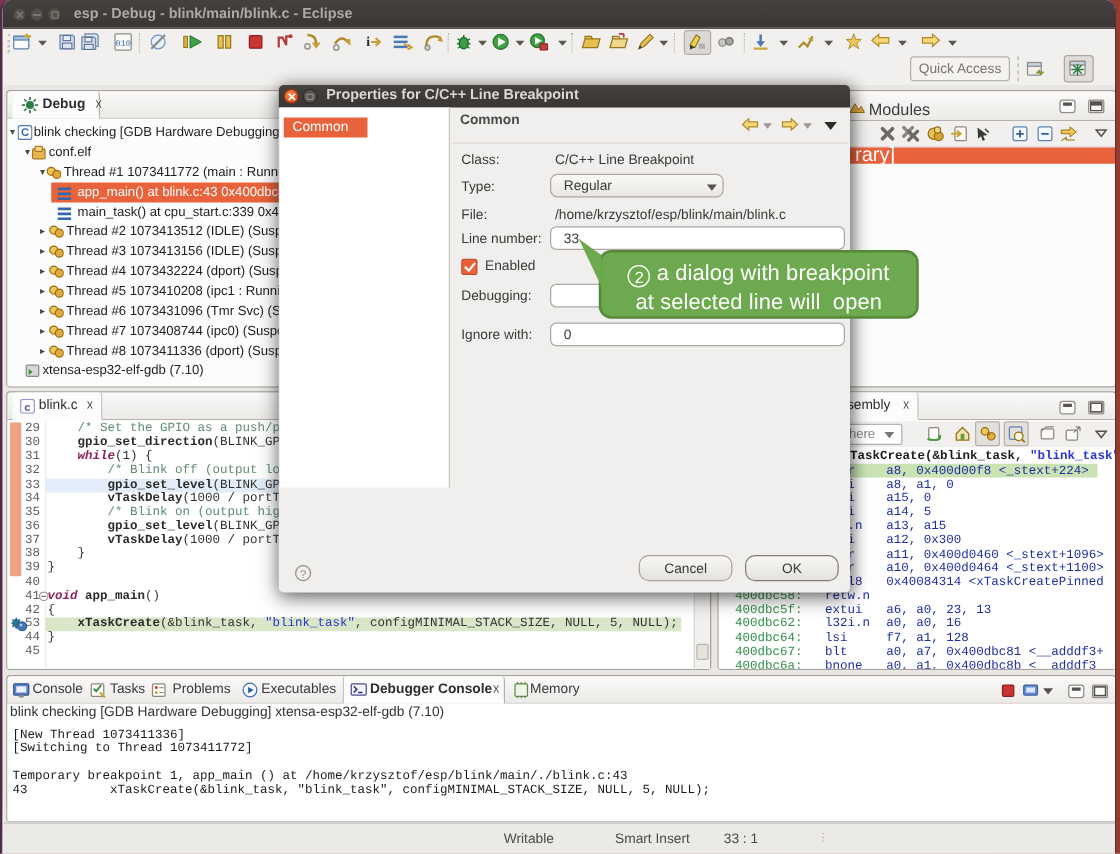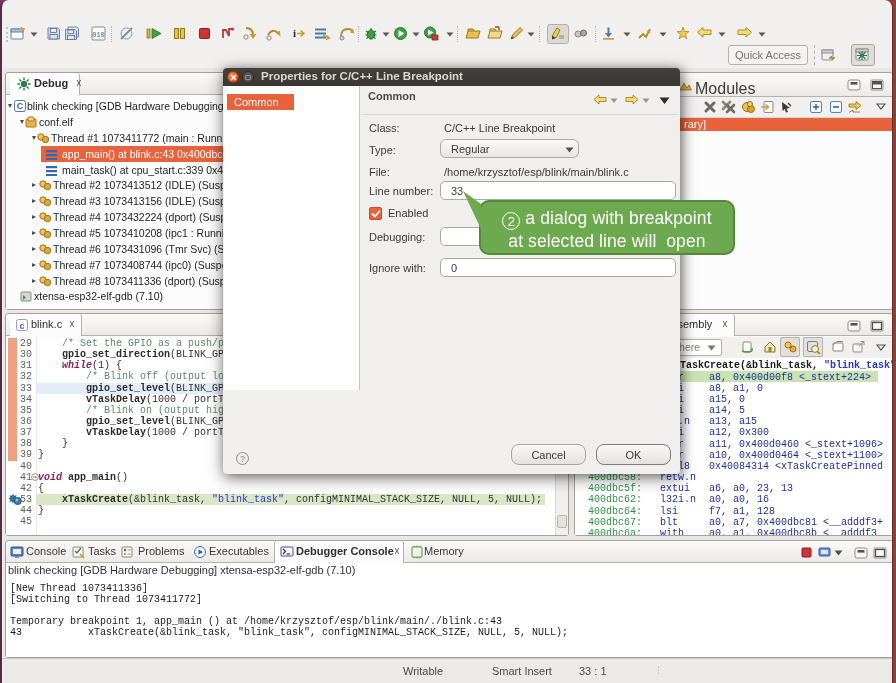--- a/index.html
+++ b/index.html
@@ -89,20 +89,38 @@
           <line x1="7" y1="0.5" x2="7" y2="2"></line>
           <line x1="10" y1="0.5" x2="10" y2="2"></line>
           <line x1="4" y1="12" x2="4" y2="13.5"></line>
           <line x1="7" y1="12" x2="7" y2="13.5"></line>
           <line x1="10" y1="12" x2="10" y2="13.5"></line>
         </g>
       </g>
   </defs>
 </svg>
 <div id="win">
+  <div id="titlebar">
+    <div class="tbtn t1"></div>
+      <div class="tbtn t2"></div>
+      <div class="tbtn t3"></div>
+    <svg style="position:absolute;left:11px;top:9px;" width="6" height="6">
+        <g stroke="#7d776f" stroke-width="1.3">
+          <line x1="0.5" y1="0.5" x2="5.5" y2="5.5"></line>
+          <line x1="5.5" y1="0.5" x2="0.5" y2="5.5"></line>
+        </g>
+      </svg>
+    <svg style="position:absolute;left:24px;top:11px;" width="7" height="2">
+        <line x1="0" y1="1" x2="7" y2="1" stroke="#7d776f" stroke-width="1.6"></line>
+      </svg>
+    <svg style="position:absolute;left:39px;top:9px;" width="6" height="6">
+        <rect x="0.5" y="0.5" width="5" height="5" fill="none" stroke="#7d776f" stroke-width="1.2"></rect>
+      </svg>
+    <div id="titletext">esp - Debug - blink/main/blink.c - Eclipse</div>
+  </div>
   <div id="toolbar1">
     <div style="position:absolute;left:3px;top:3px;width:2px;height:15px;border-left:2px dotted #c5c2bd;"></div>
     <svg style="position:absolute;left:7px;top:2px;" width="16" height="15">
         <rect x="1" y="3" width="12" height="10" rx="1" fill="#fdfdfb" stroke="#5a82b4"></rect>
         <rect x="1" y="3" width="12" height="3" fill="#a8c4e0" stroke="#5a82b4"></rect>
         <path d="M11 1 L13 5 M9 3 L15 3" stroke="#caa53c" stroke-width="1.6"></path>
       </svg>
     <svg style="position:absolute;left:27px;top:8px;" width="8" height="5">
         <path d="M0.5 0.5 L7.5 0.5 L4 4.5 Z" fill="#5a5753"></path>
       </svg>
@@ -405,21 +423,21 @@
             </svg>
             <s class="tx" style="left:28px;">xtensa-esp32-elf-gdb (7.10)</s>
           </div>
       </div>
     </div>
     <div class="panel" id="modulesPanel" style="left:571px; top:4px; width:319px; height:238px;">
       <div class="tabbar" style="height:24px;"></div>
       <svg style="position:absolute;left:104px;top:8px;" width="13" height="11">
           <path d="M1 9 L5 2 L8 7 L10 4 L12.5 9 Z" fill="#e0a83c" stroke="#9a7010" stroke-width="0.8"></path>
         </svg>
-      <div style="position:absolute;left:120px;top:7px;font-size:16px;color:#3c3c3c;">Modules</div>
+      <div style="position:absolute;left:120px;top:7px;font-size:13px;color:#3c3c3c;">Modules</div>
       <svg style="position:absolute;left:272px;top:6px;" width="14" height="12">
           <rect x="1" y="1" width="12" height="10" rx="2" fill="#fbfafa" stroke="#8f8c88"></rect>
           <rect x="3.5" y="3" width="7" height="2.6" fill="#55524e"></rect>
         </svg>
       <svg style="position:absolute;left:295px;top:6px;" width="14" height="12">
           <rect x="1" y="1" width="12" height="10" rx="1" fill="#fbfafa" stroke="#8f8c88"></rect>
           <rect x="2.5" y="2.5" width="9" height="3" fill="#55524e"></rect>
           <rect x="2.5" y="2.5" width="9" height="7" fill="none" stroke="#55524e" stroke-width="1"></rect>
         </svg>
       <div style="position:absolute;left:0;top:24px;width:317px;height:21px;background:#f1f0ee;border-bottom:1px solid #d9d6d2;">
@@ -463,21 +481,21 @@
           </svg>
         <svg style="position:absolute;left:272px;top:2px;" width="16" height="15">
             <path d="M2 5 L9 5 L9 2.5 L14 6.5 L9 10.5 L9 8 L2 8 Z" fill="#f0c659" stroke="#9a7010" stroke-width="0.8"></path>
             <path d="M13 13 L6 13 L6 11 L2 13.5" fill="none" stroke="#9a7010" stroke-width="0.9"></path>
           </svg>
         <svg style="position:absolute;left:301px;top:6px;" width="10" height="8">
             <path d="M1 1 L9 1 L5 6 Z" fill="none" stroke="#55524e" stroke-width="1.2"></path>
           </svg>
       </div>
       <div style="position:absolute;left:0;top:45px;width:317px;height:13px;background:#e8623c;">
-        <div style="position:absolute;left:109px;top:0;font-size:11px;line-height:13px;color:#fff;">rary]</div>
+        <div style="position:absolute;left:109px;top:0;font-size:16px;line-height:13px;color:#fff;">rary]</div>
       </div>
     </div>
     <div class="panel" id="editorPanel" style="left:2px; top:245px; width:564px; height:223px;">
       <div class="tabbar"></div>
       <div class="tab" style="left:4px; width:72px;">
         <svg style="position:absolute;left:6px;top:5px;" width="12" height="12">
             <rect x="0.5" y="0.5" width="11" height="11" rx="2" fill="#fff" stroke="#9a98d4"></rect>
             <text x="6" y="9.5" font-size="9" font-weight="bold" fill="#5555bb" text-anchor="middle" font-family="Liberation Sans">c</text>
           </svg>
         <span style="position:absolute;left:21px;top:4px;">blink.c</span>
@@ -630,21 +648,21 @@
         <div class="ar2 aa" style="left:13px;top:136.4px;">400dbc62:</div>
           <div class="ar2 ai" style="left:85px;top:136.4px;">l32i.n</div>
           <div class="ar2 ai" style="left:134px;top:136.4px;">a0, a0, 16</div>
         <div class="ar2 aa" style="left:13px;top:147.6px;">400dbc64:</div>
           <div class="ar2 ai" style="left:85px;top:147.6px;">lsi</div>
           <div class="ar2 ai" style="left:134px;top:147.6px;">f7, a1, 128</div>
         <div class="ar2 aa" style="left:13px;top:158.7px;">400dbc67:</div>
           <div class="ar2 ai" style="left:85px;top:158.7px;">blt</div>
           <div class="ar2 ai" style="left:134px;top:158.7px;">a0, a7, 0x400dbc81 &lt;__adddf3+</div>
         <div class="ar2 aa" style="left:13px;top:169.9px;">400dbc6a:</div>
-          <div class="ar2 ai" style="left:85px;top:169.9px;">with</div>
+          <div class="ar2 ai" style="left:85px;top:169.9px;">bnone</div>
           <div class="ar2 ai" style="left:134px;top:169.9px;">a0, a1, 0x400dbc8b &lt;__adddf3</div>
       </div>
     </div>
     <div class="panel" id="consolePanel" style="left:2px; top:472px; width:888px; height:118px;">
       <div class="tabbar"></div>
       <svg class="cti" style="left:4px;">
           <use href="#i-console"></use>
         </svg>
         <span class="ctx" style="left:20px;">Console</span>
       <svg class="cti" style="left:66px;">

